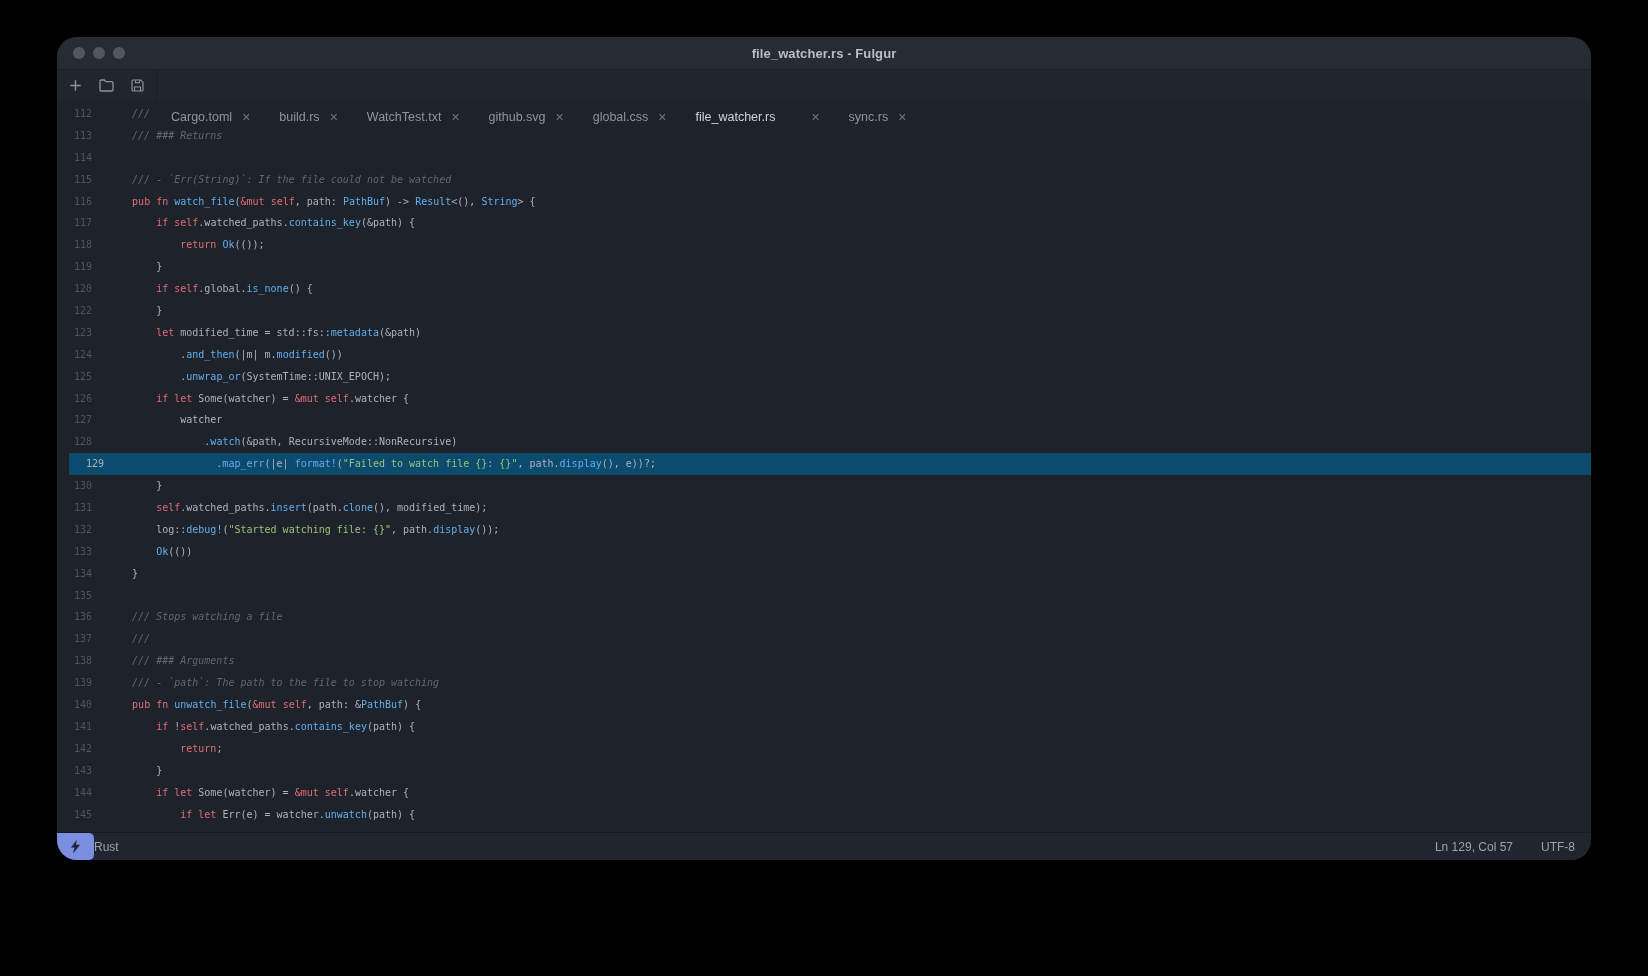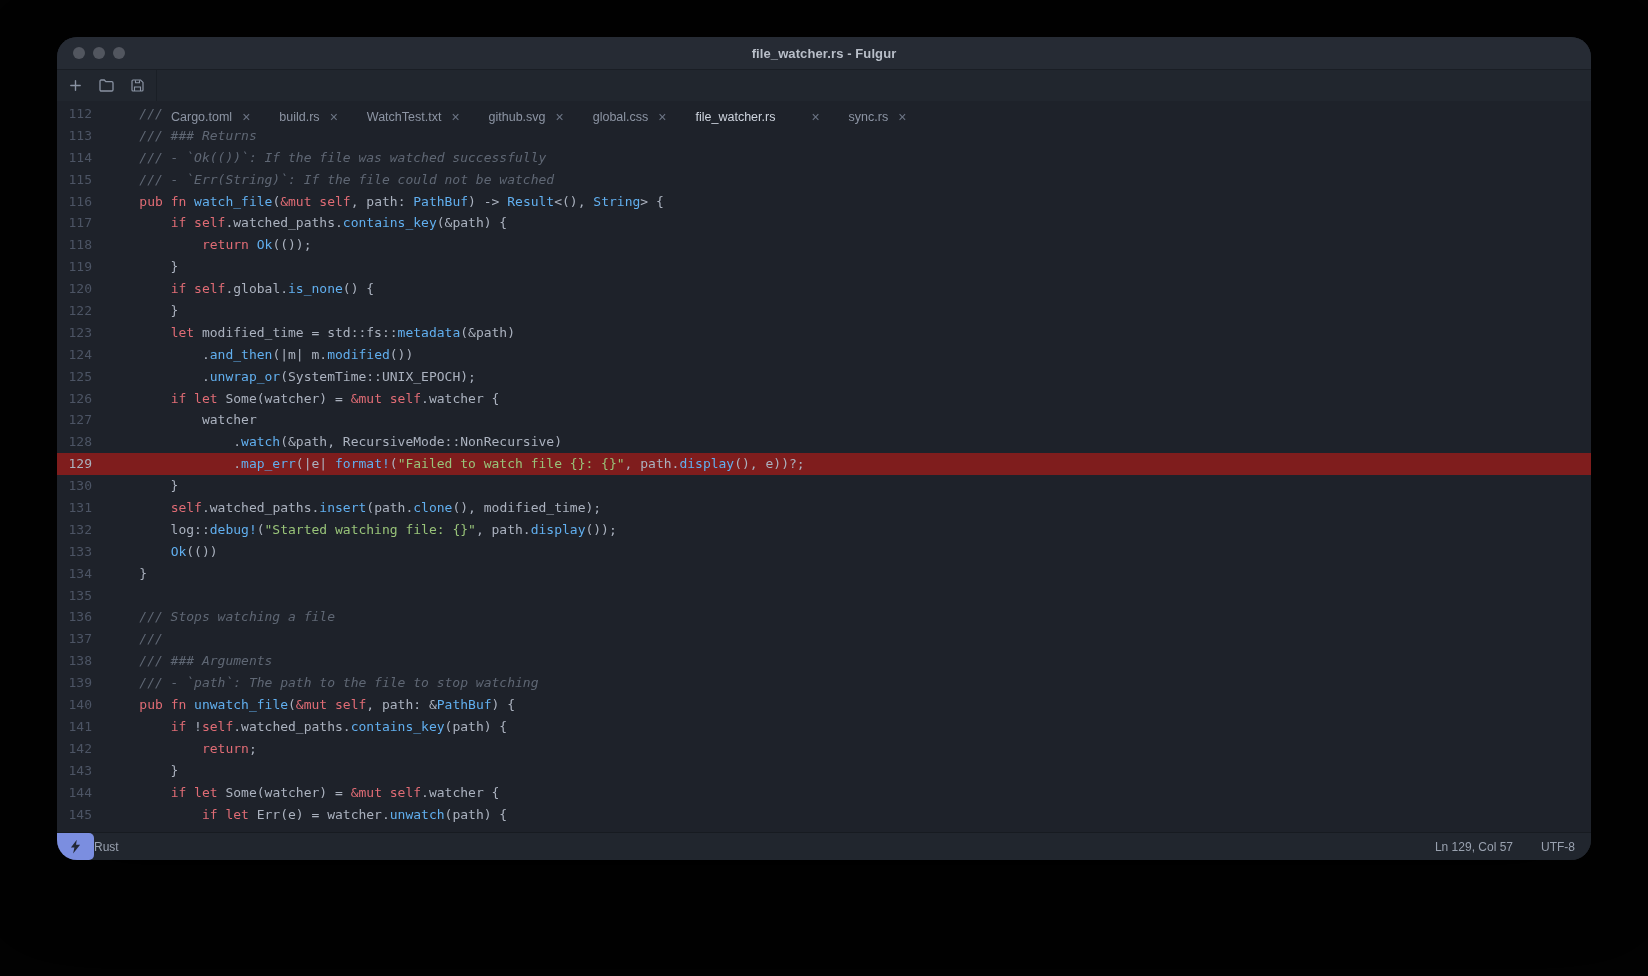--- a/index.html
+++ b/index.html
@@ -24,23 +24,23 @@
   
   .tabbar{ height:31px; flex:none; background:#21262e; display:flex; align-items:stretch; }
   .toolbar{ display:flex; align-items:stretch; padding:0 3px; border-right:1px solid #1a1f26; }
   .tool-btn{ width:31px; display:flex; align-items:center; justify-content:center; cursor:pointer; }
   .tab{ display:flex; align-items:center; gap:10px; padding:0 14px; font-size:12.5px;
     color:#8d95a4; border-right:1px solid #1a1f26; white-space:nowrap; cursor:pointer;margin-top:47px; }
   .tab.active{ background:#2b313d; color:#ced4de;gap:36px; }
   .tab-close{ color:#6d7686; font-size:14px; line-height:1; }
   
   .editor{ flex:1; overflow:hidden; padding-top:2px; color:var(--text);
-    font-family:"DejaVu Sans Mono", monospace; font-size:13px; line-height:21.9px; }
+    font-family:"DejaVu Sans Mono", monospace; font-size:10px; line-height:21.9px; }
   .row{ display:flex; white-space:pre; height:21.9px; }
-  .row.active{ background:#7f1d1d; }
+  .row.active{ background:#0c4a6e;margin-left:12px; }
   .ln{ flex:none; width:35px; text-align:right; color:#4c5464; }
   .row.active .ln{ color:#aab1bd; }
   .code{ padding-left:16px; }
   .tok-kw{ color:var(--keyword); }
   .tok-fn{ color:var(--function); }
   .tok-ty{ color:var(--type); }
   .tok-st{ color:var(--string); }
   .tok-cm{ color:var(--comment); font-style:italic; }
   .tok-pl{ color:var(--text); }
   
@@ -119,21 +119,21 @@
         <div class="tab">
           <span class="tab-label">sync.rs</span>
           <span class="tab-close">×</span>
         </div>
       </div>
   </div>
 
   <div class="editor">
       <div class="row"><span class="ln">112</span><span class="code"><span class="tok-cm">    ///</span></span></div>
       <div class="row"><span class="ln">113</span><span class="code"><span class="tok-cm">    /// ### Returns</span></span></div>
-      <div class="row"><span class="ln">114</span><span class="code"><span class="tok-cm">    /// - `Ok(())`: If the file was watched successfully</span></span></div>
+      <div class="row"><span class="ln">114</span></div>
       <div class="row"><span class="ln">115</span><span class="code"><span class="tok-cm">    /// - `Err(String)`: If the file could not be watched</span></span></div>
       <div class="row"><span class="ln">116</span><span class="code"><span class="tok-pl">    </span><span class="tok-kw">pub</span><span class="tok-pl"> </span><span class="tok-kw">fn</span><span class="tok-pl"> </span><span class="tok-fn">watch_file</span><span class="tok-pl">(</span><span class="tok-kw">&amp;mut</span><span class="tok-pl"> </span><span class="tok-kw">self</span><span class="tok-pl">, path: </span><span class="tok-ty">PathBuf</span><span class="tok-pl">) -&gt; </span><span class="tok-ty">Result</span><span class="tok-pl">&lt;(), </span><span class="tok-ty">String</span><span class="tok-pl">&gt; {</span></span></div>
       <div class="row"><span class="ln">117</span><span class="code"><span class="tok-pl">        </span><span class="tok-kw">if</span><span class="tok-pl"> </span><span class="tok-kw">self</span><span class="tok-pl">.watched_paths.</span><span class="tok-fn">contains_key</span><span class="tok-pl">(&amp;path) {</span></span></div>
       <div class="row"><span class="ln">118</span><span class="code"><span class="tok-pl">            </span><span class="tok-kw">return</span><span class="tok-pl"> </span><span class="tok-ty">Ok</span><span class="tok-pl">(());</span></span></div>
       <div class="row"><span class="ln">119</span><span class="code"><span class="tok-pl">        }</span></span></div>
       <div class="row"><span class="ln">120</span><span class="code"><span class="tok-pl">        </span><span class="tok-kw">if</span><span class="tok-pl"> </span><span class="tok-kw">self</span><span class="tok-pl">.global.</span><span class="tok-fn">is_none</span><span class="tok-pl">() {</span></span></div>
       <div class="row"><span class="ln">122</span><span class="code"><span class="tok-pl">        }</span></span></div>
       <div class="row"><span class="ln">123</span><span class="code"><span class="tok-pl">        </span><span class="tok-kw">let</span><span class="tok-pl"> modified_time = std::fs::</span><span class="tok-fn">metadata</span><span class="tok-pl">(&amp;path)</span></span></div>
       <div class="row"><span class="ln">124</span><span class="code"><span class="tok-pl">            .</span><span class="tok-fn">and_then</span><span class="tok-pl">(|m| m.</span><span class="tok-fn">modified</span><span class="tok-pl">())</span></span></div>
       <div class="row"><span class="ln">125</span><span class="code"><span class="tok-pl">            .</span><span class="tok-fn">unwrap_or</span><span class="tok-pl">(SystemTime::UNIX_EPOCH);</span></span></div>

